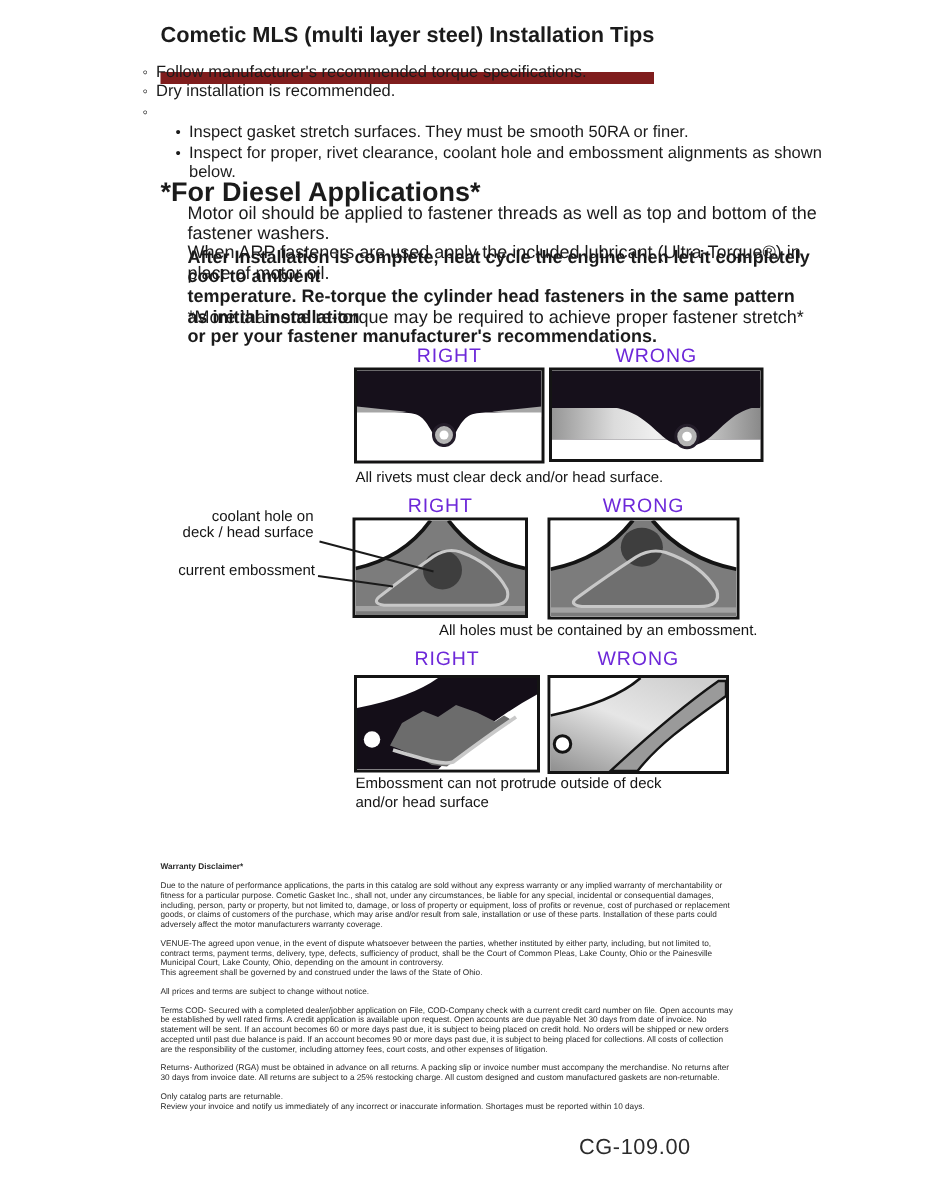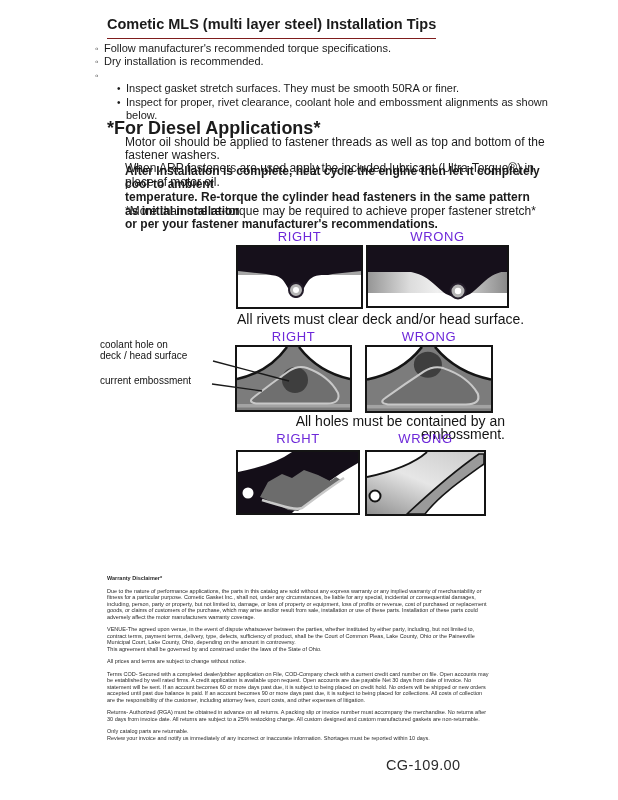--- a/index.html
+++ b/index.html
@@ -4,39 +4,39 @@
 <style>
   html,body{margin:0;padding:0;background:#ffffff;}
   .page{
     position:relative;width:618px;height:800px;background:#ffffff;overflow:hidden;
     font-family:"Liberation Sans","DejaVu Sans",sans-serif;color:#1b1b1b;
   }
   .abs{position:absolute;}
   
   .title{
     left:107px;top:16px;font-size:14.5px;font-weight:bold;
-    border-bottom:1px solid #7f1d1d;padding-bottom:6px;white-space:nowrap;
+    border-bottom:8px solid #7f1d1d;padding-bottom:16px;white-space:nowrap;
   }
   
   .tips{left:95px;top:42px;width:470px;font-size:11px;line-height:13.4px;}
   .tip-row{display:flex;}
   .tip-row.sub{margin-left:22px;}
   .marker{width:9px;flex:0 0 9px;font-size:10px;}
   
   .diesel-heading{left:107px;top:118px;font-size:18px;font-weight:bold;}
   .body-para{left:125px;width:420px;font-size:12px;line-height:13.2px;white-space:pre-line;}
   .para-oil{top:136px;}
   .para-heat{top:165px;font-weight:bold;}
   .para-note{top:205px;}
   
   .fig-label{font-size:13px;letter-spacing:.6px;text-align:center;color:#6d28d9;}
   .fig-box{border:2px solid #141414;background:#fff;box-sizing:border-box;}
   .fig-box svg{display:block;width:100%;height:100%;}
-  .fig-caption{font-size:14px;line-height:12.5px;white-space:pre-line;color:#141414;}
-  .annot{font-size:10px;line-height:10.8px;text-align:left;white-space:pre-line;color:#141414;}
+  .fig-caption{font-size:10px;line-height:12.5px;white-space:pre-line;color:#141414;}
+  .annot{font-size:10px;line-height:10.8px;text-align:right;white-space:pre-line;color:#141414;}
   .leader{pointer-events:none;}
   
   .warranty{
     left:107px;top:575px;width:820px;
     transform:scale(0.5);transform-origin:top left;
     font-size:11px;line-height:13px;color:#2a2a2a;
   }
   .warranty h3{font-size:11px;margin:0 0 12px 0;}
   .warranty p{margin:0 0 12px 0;white-space:pre-line;}
   
@@ -173,20 +173,22 @@
           <stop offset="1" stop-color="#cfcfcf"></stop>
         </linearGradient>
       </defs>
       <rect width="117" height="62" fill="#ffffff"></rect>
       <path d="M0,25 Q42,16 60,0 L117,0 L117,9 Q76,33 46,62 L0,62 Z" fill="url(#g2)"></path>
       <path d="M0,25 Q42,16 60,0" stroke="#141414" stroke-width="1.8" fill="none"></path>
       <path d="M40,62 C70,34 92,16 112,2 L117,2 L117,12 C92,30 72,44 58,62 Z" fill="#9a9a9a" stroke="#141414" stroke-width="1.6"></path>
       <circle cx="8" cy="44" r="5.5" fill="#ffffff" stroke="#141414" stroke-width="2"></circle>
     </svg>
   </div>
+  <div class="abs fig-caption" style="left:237px;top:517px;">Embossment can not protrude outside of deck
+and/or head surface</div>
 
   <div class="abs warranty">
     <h3>Warranty Disclaimer*</h3>
     <p>Due to the nature of performance applications, the parts in this catalog are sold without any express warranty or any implied warranty of merchantability or
 fitness for a particular purpose.  Cometic Gasket Inc., shall not, under any circumstances, be liable for any special, incidental or consequential damages,
 including, person, party or property, but not limited to, damage, or loss of property or equipment, loss of profits or revenue, cost of purchased or replacement
 goods, or claims of customers of the purchase, which may arise and/or result from sale, installation or use of these parts.  Installation of these parts could
 adversely affect the motor manufacturers warranty coverage.</p>
     <p>VENUE-The agreed upon venue, in the event of dispute whatsoever between the parties, whether instituted by either party, including, but not limited to,
 contract terms, payment terms, delivery, type, defects, sufficiency of product, shall be the Court of Common Pleas, Lake County, Ohio or the Painesville

